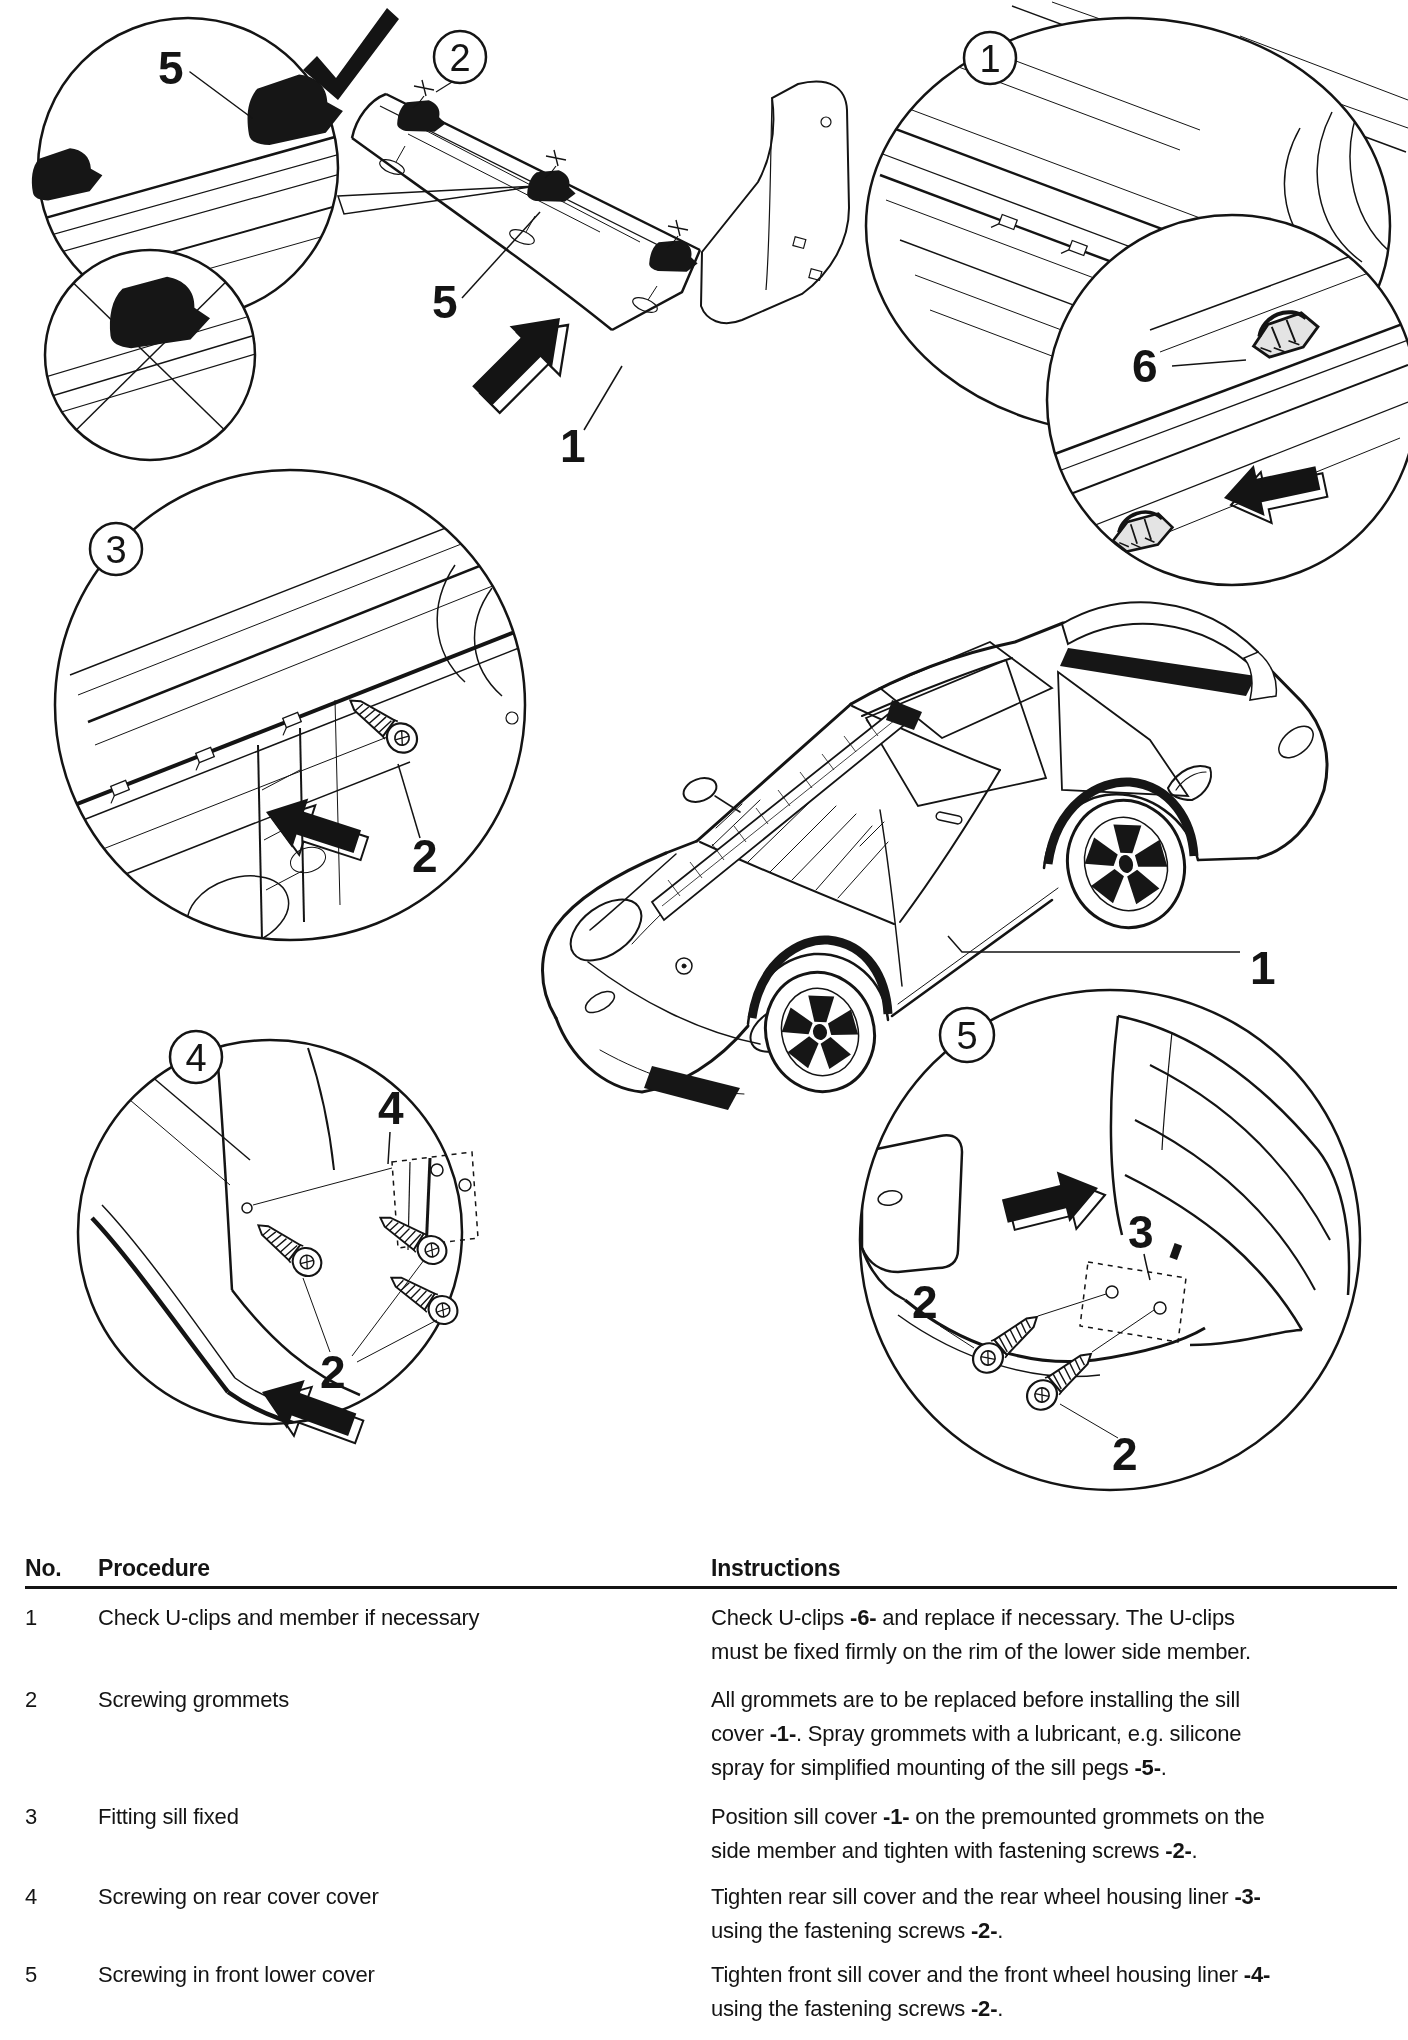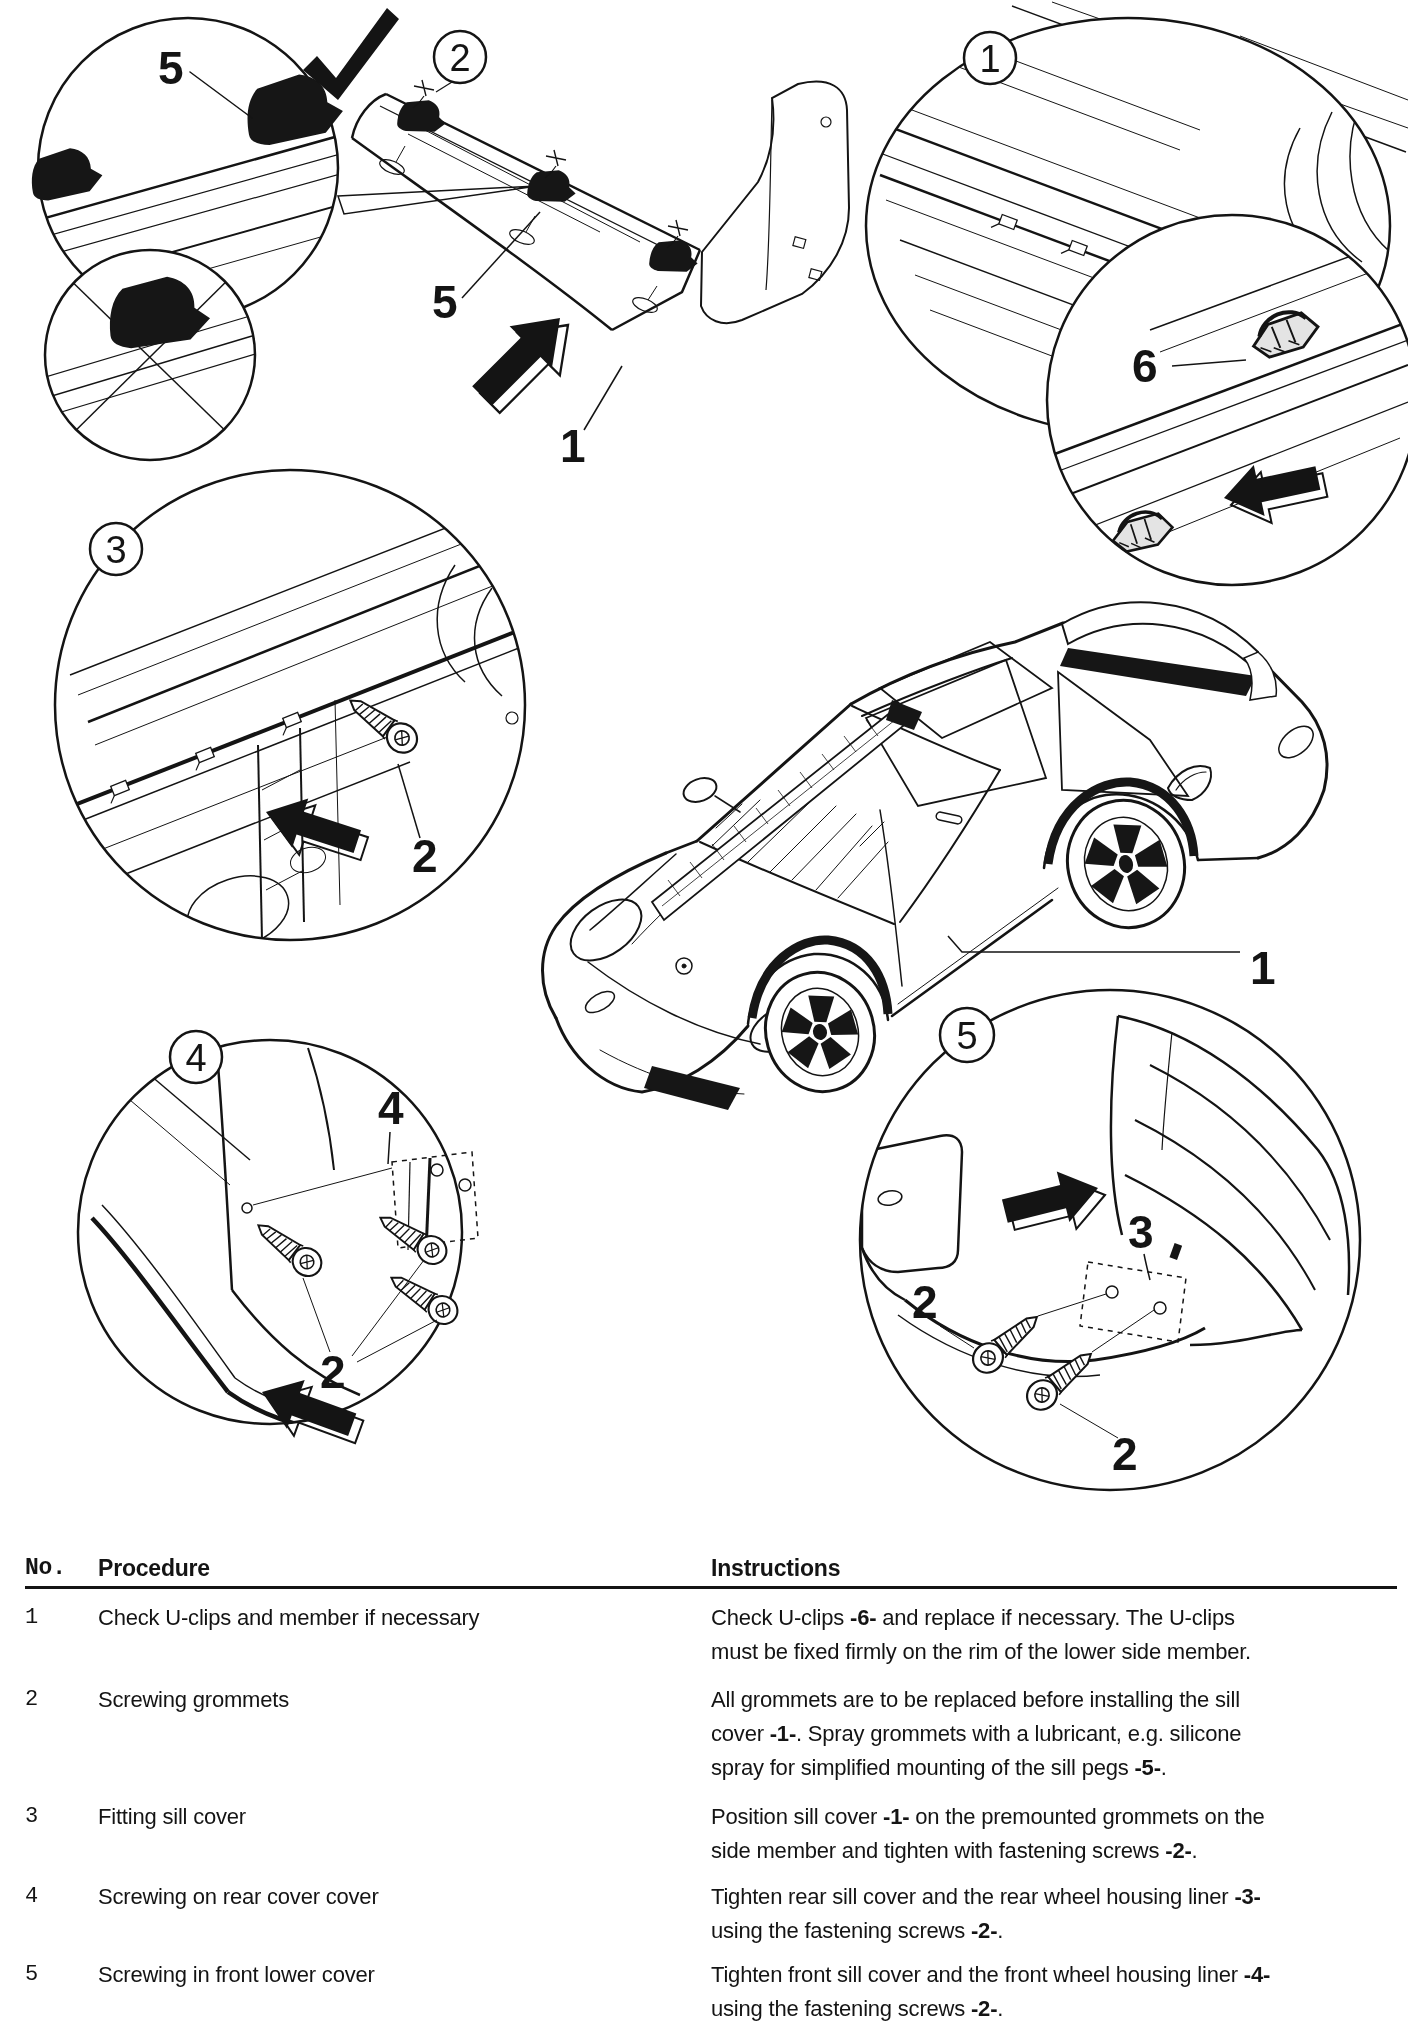--- a/index.html
+++ b/index.html
@@ -4,21 +4,21 @@
 <style>
   html,body{margin:0;padding:0;background:#777;}
   .page{position:relative;width:1408px;height:2040px;background:#fff;overflow:hidden;
         font-family:"Liberation Sans",sans-serif;color:#141414;}
   svg{position:absolute;left:0;top:0;}
   svg text{font-family:"Liberation Sans",sans-serif;fill:#141414;}
   .partnum{font-size:46px;font-weight:bold;}
   .badgenum{font-size:38px;font-weight:400;text-anchor:middle;}
   .tbl{position:absolute;left:0;top:0;width:1408px;}
   .cell{position:absolute;font-size:22px;line-height:34px;letter-spacing:-0.2px;white-space:pre-line;}
-  .c-no{left:25px;width:62px;font-family:Liberation Mono, monospace;}
+  .c-no{left:25px;width:62px;}
   .c-proc{left:98px;width:520px;}
   .c-ins{left:663px;width:745px;margin-left:48px;}
   .thead .cell{font-weight:bold;font-size:23px;}
   .rule{position:absolute;left:25px;top:1586px;width:1372px;height:3px;background:#141414;}
   .r1{top:1601px;} .r2{top:1683px;} .r3{top:1800px;} .r4{top:1880px;} .r5{top:1958px;}
   .thead{top:1551px;}
   b{font-weight:bold;}
 </style>
 </head>
 <body>
@@ -410,21 +410,21 @@
   </div>
   <div class="trow r2" style="position:absolute;left:0;width:1408px;">
     <div class="cell c-no">2</div>
     <div class="cell c-proc">Screwing grommets</div>
     <div class="cell c-ins">All grommets are to be replaced before installing the sill
 cover <b>-1-</b>. Spray grommets with a lubricant, e.g. silicone
 spray for simplified mounting of the sill pegs <b>-5-</b>.</div>
   </div>
   <div class="trow r3" style="position:absolute;left:0;width:1408px;">
     <div class="cell c-no">3</div>
-    <div class="cell c-proc">Fitting sill cover</div>
+    <div class="cell c-proc">Fitting sill fixed</div>
     <div class="cell c-ins">Position sill cover <b>-1-</b> on the premounted grommets on the
 side member and tighten with fastening screws <b>-2-</b>.</div>
   </div>
   <div class="trow r4" style="position:absolute;left:0;width:1408px;">
     <div class="cell c-no">4</div>
     <div class="cell c-proc">Screwing on rear cover cover</div>
     <div class="cell c-ins">Tighten rear sill cover and the rear wheel housing liner <b>-3-</b>
 using the fastening screws <b>-2-</b>.</div>
   </div>
   <div class="trow r5" style="position:absolute;left:0;width:1408px;">

